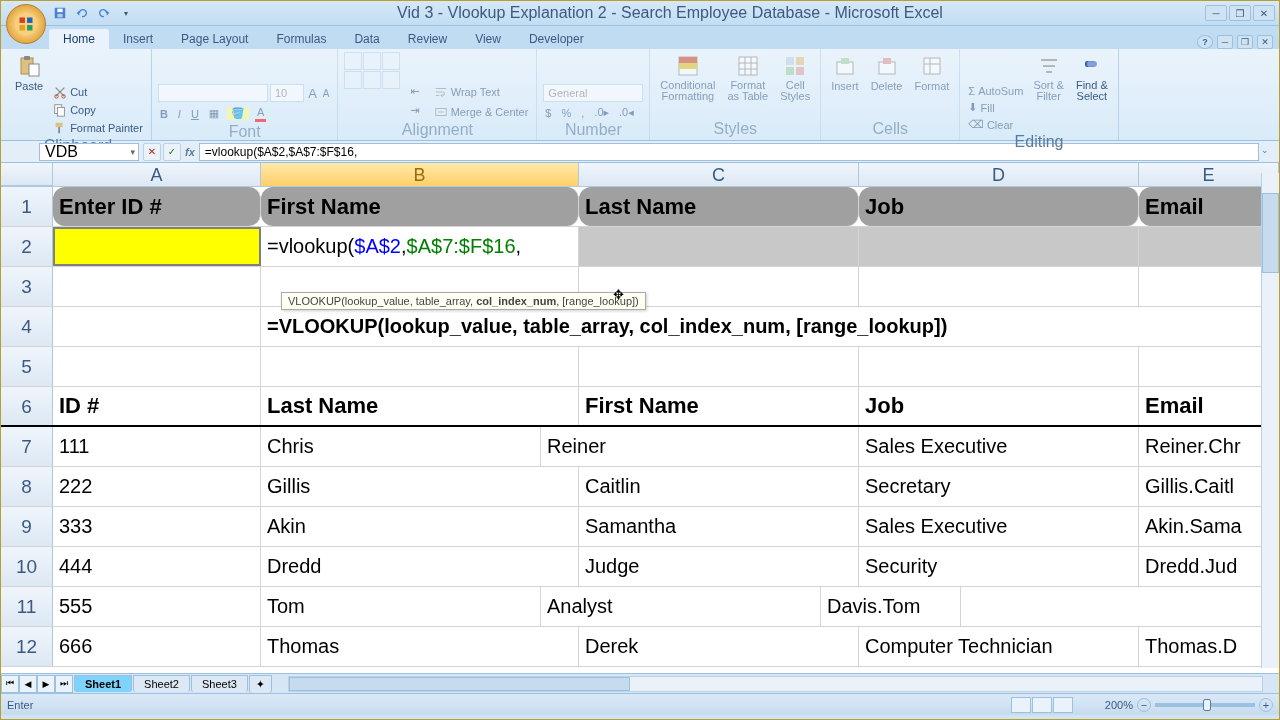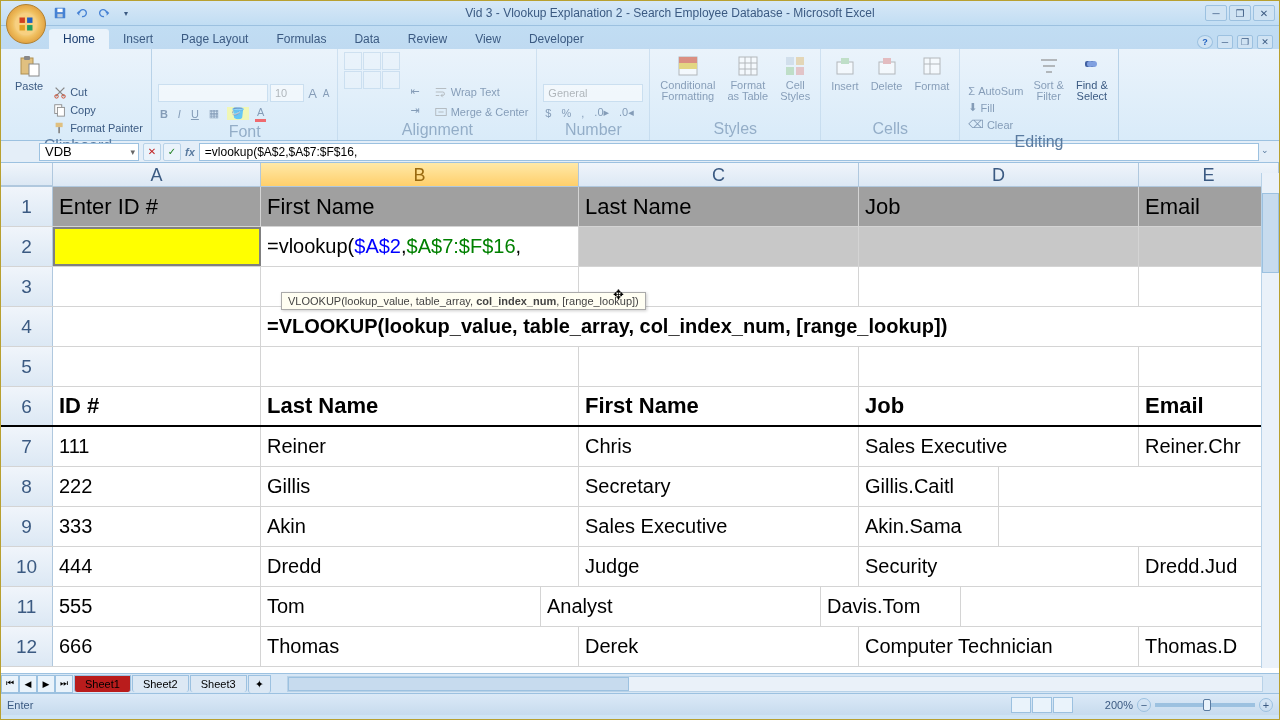--- a/index.html
+++ b/index.html
@@ -5,21 +5,21 @@
 * { margin: 0; padding: 0; box-sizing: border-box; font-family: 'Segoe UI', Tahoma, sans-serif; }
 body { width: 1280px; height: 720px; overflow: hidden; background: #cfe4f5; border: 1px solid #b8a030; position: relative; }
 
 
 .titlebar { height: 25px; background: linear-gradient(#d7e8f7,#c1ddf3); display: flex; align-items: center; border-bottom: 1px solid #9cc1e0; }
 .office-btn { width: 40px; height: 40px; border-radius: 50%; background: radial-gradient(#fff,#f0c060,#d08020); position: absolute; top: 3px; left: 5px; border: 1px solid #b08030; z-index: 10; display:flex; align-items:center; justify-content:center; }
 .office-btn svg{width:26px;height:26px}
 .qat { margin-left: 50px; display: flex; gap: 4px; align-items: center; }
 .qat-btn { width: 18px; height: 18px; display:flex; align-items:center; justify-content:center; cursor:pointer; }
 .qat-btn svg { width:14px; height:14px; }
-.title-text { flex: 1; text-align: center; font-size: 12px; color: #3b5a82; }
+.title-text { flex: 1; text-align: center; font-size: 16px; color: #3b5a82; }
 .win-controls { display: flex; gap: 2px; margin-right: 4px; }
 .win-btn { width: 22px; height: 16px; background: #d0e3f3; border: 1px solid #9cc1e0; border-radius: 2px; display:flex; align-items:center; justify-content:center; font-size:10px; color:#3b5a82; cursor:pointer; }
 
 
 .ribbon-tabs { height: 23px; display: flex; align-items: flex-end; padding-left: 48px; background: linear-gradient(#c1ddf3,#bfdaf1); }
 .tab { padding: 3px 14px; font-size: 12px; color: #3b5a82; cursor:pointer; border-radius: 3px 3px 0 0; }
 .tab.active { background: #eaf3fb; color: #1a3c6e; }
 .help-area { margin-left: auto; display:flex; gap:4px; margin-right:6px; align-items:center; }
 .help-area span { width:16px; height:14px; display:flex; align-items:center; justify-content:center; border:1px solid #9cc1e0; background:#d0e3f3; font-size:9px; color:#3b5a82; cursor:pointer; border-radius:2px; }
 
@@ -34,60 +34,60 @@
 .btn-sm { font-size:11px; color:#3b5a82; display:flex; align-items:center; gap:3px; padding:1px 2px; cursor:pointer; }
 .btn-sm svg { width:14px; height:14px; }
 .col { display:flex; flex-direction:column; gap:2px;margin-top:32px; }
 .row { display:flex; gap:2px; align-items:center; }
 .combo { height:18px; border:1px solid #b8d2e8; background:#fff; font-size:11px; padding:0 16px 0 4px; display:flex; align-items:center; min-width:50px; color:#888; }
 .align-grid { display:grid; grid-template-columns:repeat(3,18px); grid-template-rows:repeat(2,18px); gap:1px; }
 .align-grid div { border:1px solid #b8d2e8; background:#eaf3fb; }
 
 
 .formula-bar { height: 22px; background: #e4eef8; border-bottom: 1px solid #9cc1e0; display: flex; align-items:center; }
-.namebox { width: 100px; border:1px solid #9cc1e0; background:#fff; height:18px; margin:0 4px 0 38px; font-size:13px; display:flex; align-items:center; padding:0 16px 0 5px; position:relative; }
+.namebox { width: 100px; border:1px solid #9cc1e0; background:#fff; height:18px; margin:0 4px 0 38px; font-size:16px; display:flex; align-items:center; padding:0 16px 0 5px; position:relative; }
 .namebox::after { content:"▾"; position:absolute; right:3px; font-size:9px; color:#666; }
 .fx-btns { display:flex; gap:2px; }
 .fx-btn { width:18px; height:18px; border:1px solid #b8d2e8; background:#eaf3fb; display:flex; align-items:center; justify-content:center; font-size:10px; color:#5a7ba0; cursor:pointer; border-radius:2px; }
 .fx-label { font-style:italic; font-weight:bold; font-size:11px; color:#5a7ba0; margin:0 4px; }
 .formula-input { flex:1; background:#fff; height:18px; border:1px solid #9cc1e0; margin-right:20px; font-size:12px; padding:0 5px; display:flex; align-items:center; }
 .expand-fb { position:absolute; right:4px; width:14px; height:14px; color:#5a7ba0; font-size:9px; cursor:pointer; }
 
 
 .grid-wrap { position:relative; height: 510px; background:#fff; }
 .colheads { display:flex; height:24px; background:linear-gradient(#f0f5fb,#dce8f4); border-bottom:1px solid #b0c8de; }
 .corner { width:52px; background:linear-gradient(#f0f5fb,#dce8f4); border-right:1px solid #b0c8de; border-bottom:1px solid #b0c8de; }
 .ch { border-right:1px solid #b0c8de; text-align:center; font-size:18px; color:#3b5a82; line-height:24px; font-weight:400; }
 .ch.active { background:linear-gradient(#ffe9a8,#ffcf6b); color:#9a6a10; }
 .rows { }
 .row-g { display:flex; height:40px; border-bottom:1px solid #d4d4d4; }
 .rh { width:52px; background:linear-gradient(#f0f5fb,#dce8f4); border-right:1px solid #b0c8de; text-align:center; font-size:19px; color:#3b5a82; line-height:40px; }
 .cell { border-right:1px solid #d4d4d4; padding:0 6px; font-size:20px; display:flex; align-items:center; overflow:hidden; white-space:nowrap; }
 .cA{width:208px}.cB{width:318px}.cC{width:280px}.cD{width:280px}.cE{width:140px}
-.hdr-row .cell { background:#a0a0a0; font-weight:normal; font-size:22px; color:#000; }
+.hdr-row .cell { background:#a0a0a0; font-weight:bold; font-size:22px; color:#000;border-radius:12px; }
 .hdr-row .rh { line-height:40px; }
 .r2 .cell { background:#c8c8c8; }
 .r2 .cA { background:#ffff00; border:2px solid #808080; }
 .r2 .cB { background:#fff; font-size:20px; }
 .formula-text .fpart1 { color:#000; }
 .formula-text .fpart2 { color:#0000ff; }
 .formula-text .fpart3 { color:#008000; }
 .tooltip-syntax { position:absolute; top:129px; left:280px; background:#fffef2; border:1px solid #aaa; font-size:11px; padding:2px 6px; color:#444; z-index:5; box-shadow:1px 1px 3px rgba(0,0,0,.2); }
 .tooltip-syntax b { font-weight:bold; }
 .r4 .cell { font-size:20px; font-weight:bold; }
 .r6 .cell { font-weight:bold; font-size:22px; }
 .r6 { border-bottom:2px solid #000 !important; }
 .data-row .cell { font-size:20px; }
 
 
 .sheet-bar { height:20px; background:#d6e6f5; border-top:1px solid #9cc1e0; display:flex; align-items:center; font-size:11px; }
 .nav-btns { display:flex; }
 .nav-btn { width:18px; height:18px; border:1px solid #9cc1e0; background:#eaf3fb; display:flex; align-items:center; justify-content:center; font-size:9px; cursor:pointer; }
 .sheet-tab { padding:2px 10px; background:#fff; border:1px solid #9cc1e0; border-bottom:none; border-radius:0 0 3px 3px; margin-left:1px; cursor:pointer; }
-.sheet-tab.active { font-weight:normal; background:#b91c1c; }
+.sheet-tab.active { font-weight:bold; background:#7dd3fc; }
 .sheet-tab.inactive { background:#dce8f4; }
 .hscroll { flex:1; margin:0 16px; height:16px; background:#eaf1f9; border:1px solid #b8d2e8; position:relative; }
 .hscroll-thumb { position:absolute; left:0; width:35%; height:100%; background:#c7dbee; border:1px solid #9cc1e0; }
 
 
 .status-bar { height:22px; background:linear-gradient(#dbe9f7,#c7dbee); border-top:1px solid #9cc1e0; display:flex; align-items:center; font-size:11px; color:#3b5a82; padding:0 6px;gap:24px; }
 .status-bar .spacer { flex:1; }
 .view-btns { display:flex; gap:1px; margin-right:8px; }
 .view-btn { width:20px; height:16px; border:1px solid #9cc1e0; background:#eaf3fb; cursor:pointer; }
 .zoom { display:flex; align-items:center; gap:4px; }
@@ -428,36 +428,38 @@
       <div class="cell cA">ID #</div>
       <div class="cell cB">Last Name</div>
       <div class="cell cC">First Name</div>
       <div class="cell cD">Job</div>
       <div class="cell cE">Email</div>
     </div>
     <div id="data-rows">
         <div class="row-g data-row">
           <div class="rh">7</div>
           <div class="cell cA">111</div>
+          <div class="cell cC">Chris</div>
           <div class="cell cB">Reiner</div>
-          <div class="cell cC">Chris</div>
           <div class="cell cD">Sales Executive</div>
           <div class="cell cE">Reiner.Chr</div>
         </div>
         <div class="row-g data-row">
           <div class="rh">8</div>
           <div class="cell cA">222</div>
           <div class="cell cB">Gillis</div>
+          <div class="cell cC">Caitlin</div>
           <div class="cell cD">Secretary</div>
           <div class="cell cE">Gillis.Caitl</div>
         </div>
         <div class="row-g data-row">
           <div class="rh">9</div>
           <div class="cell cA">333</div>
           <div class="cell cB">Akin</div>
+          <div class="cell cC">Samantha</div>
           <div class="cell cD">Sales Executive</div>
           <div class="cell cE">Akin.Sama</div>
         </div>
         <div class="row-g data-row">
           <div class="rh">10</div>
           <div class="cell cA">444</div>
           <div class="cell cB">Dredd</div>
           <div class="cell cC">Judge</div>
           <div class="cell cD">Security</div>
           <div class="cell cE">Dredd.Jud</div>

